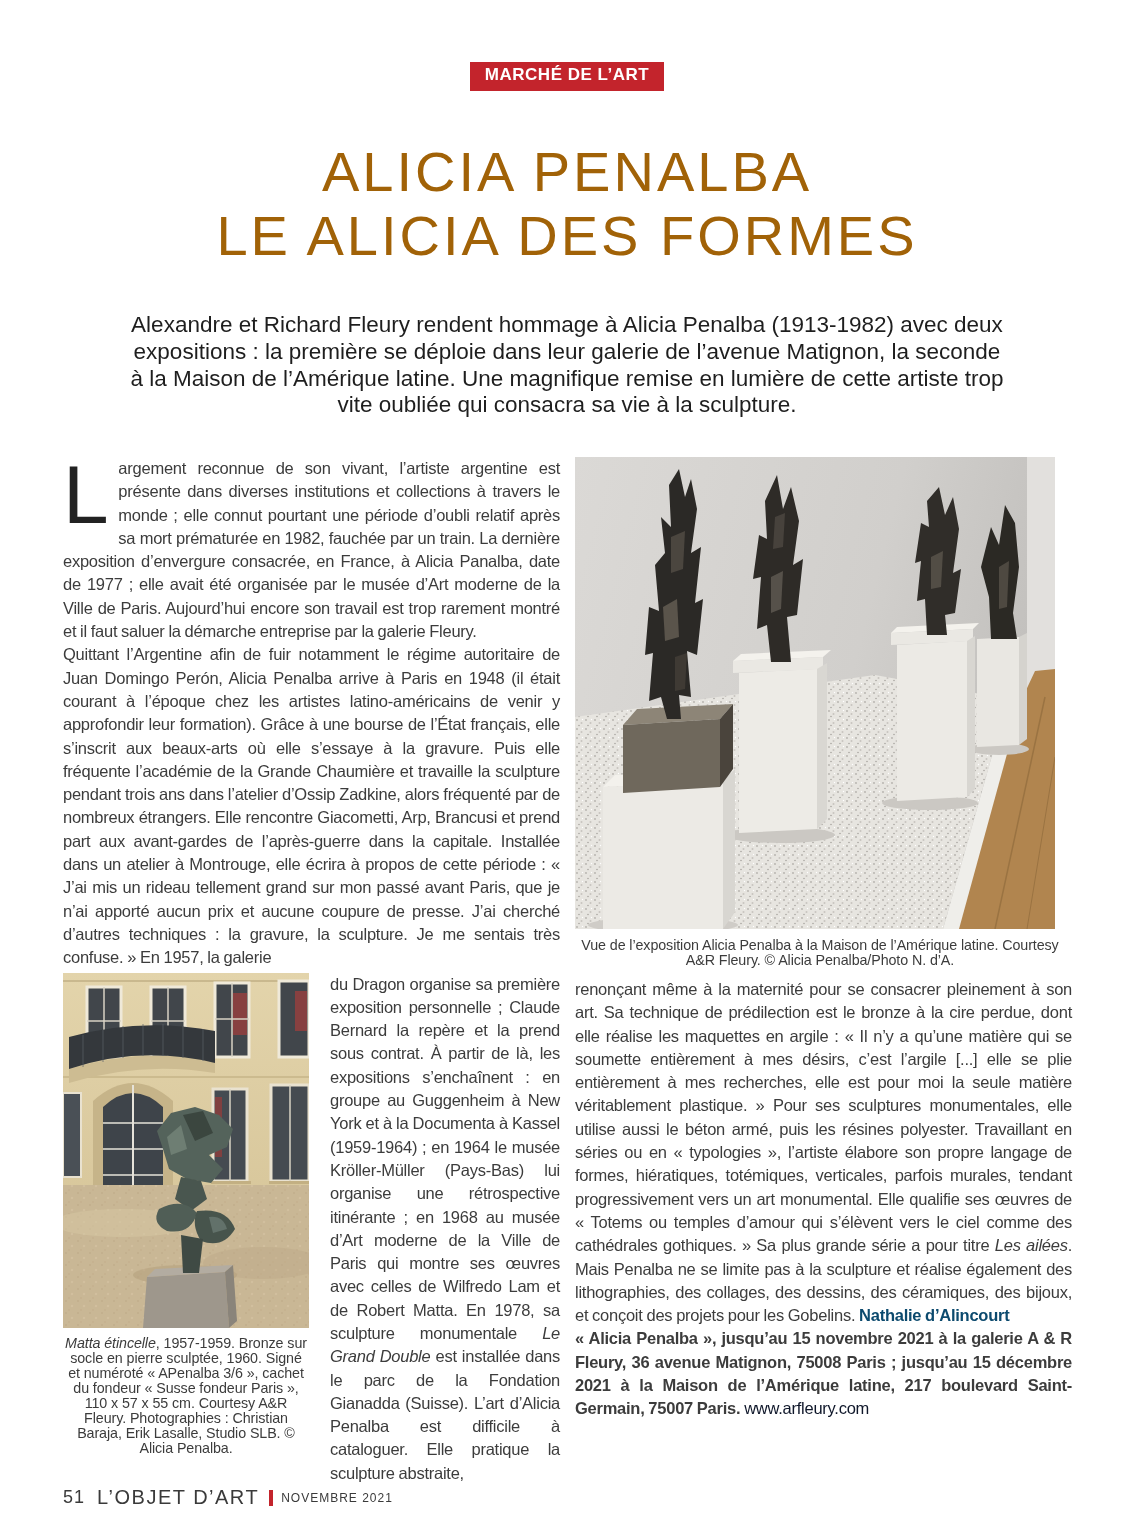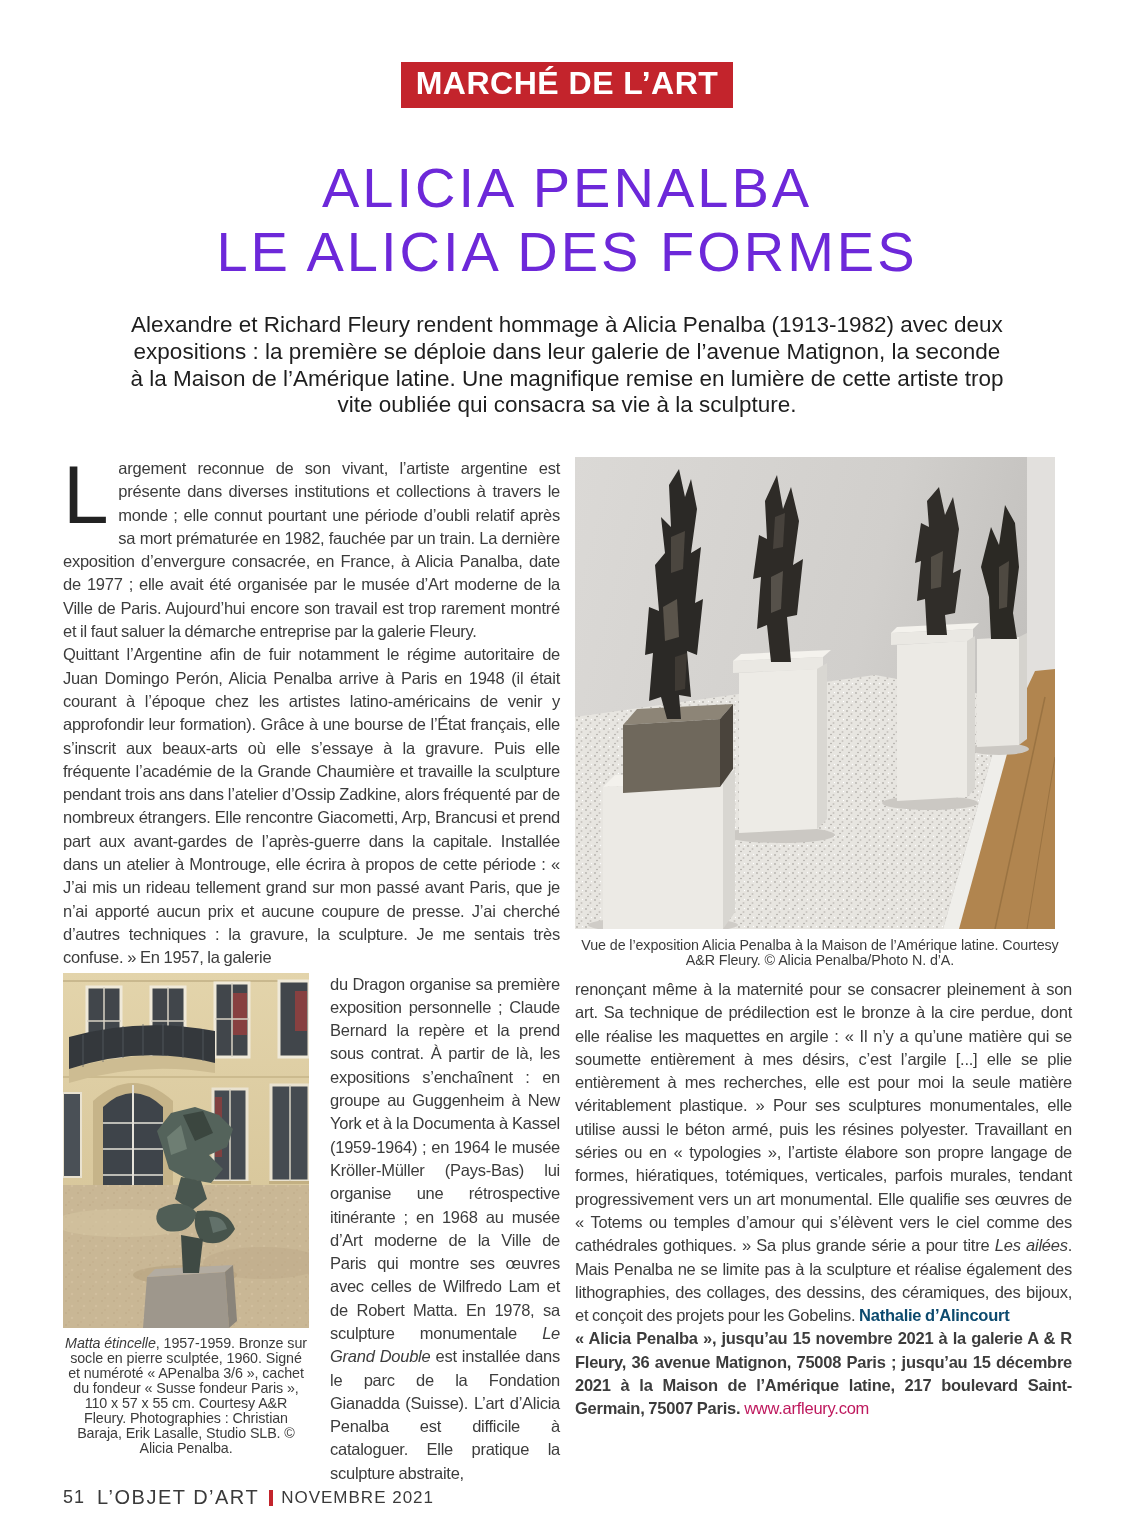--- a/index.html
+++ b/index.html
@@ -3,25 +3,25 @@
 <meta charset="utf-8">
 <style>
   html,body{margin:0;padding:0;background:#ffffff;}
   body{width:1134px;height:1536px;position:relative;overflow:hidden;
        font-family:"Liberation Sans",sans-serif;}
   .page{position:absolute;inset:0;background:#ffffff;}
 
   
   .tag-band{position:absolute;top:62px;left:0;right:0;text-align:center;}
   .tag-band .tag{display:inline-block;background:#c3242c;color:#ffffff;
-      font-weight:700;font-size:32px;letter-spacing:.5px;padding:3px 15px 6px;}
-
-  
-  .title{position:absolute;top:140px;left:0;right:0;margin:16px;text-align:center;
-      font-weight:400;color:#6d28d9;}
+      font-weight:700;font-size:17px;letter-spacing:.5px;padding:3px 15px 6px;}
+
+  
+  .title{position:absolute;top:140px;left:0;right:0;margin:0;text-align:center;
+      font-weight:400;color:#a16207;}
   .title .tl{display:block;font-size:56px;line-height:64px;letter-spacing:3px;}
 
   
   .intro{position:absolute;top:312px;left:127px;width:880px;margin:0;
       text-align:center;font-size:22.5px;line-height:26.8px;color:#1e1e1e;}
 
   
   .left-col{position:absolute;left:63px;top:457px;width:497px;}
   .right-col{position:absolute;left:575px;top:457px;width:497px;}
   .body-p{font-size:16.5px;line-height:23.3px;color:#3c3c3c;text-align:justify;
@@ -31,29 +31,29 @@
   .media-row{display:flex;margin-top:3px;}
   .photo-stack{margin:0;flex:0 0 246px;width:246px;}
   .photo-stack svg,.right-col svg{display:block;}
   .caption{font-size:14.3px;line-height:15px;color:#3c3c3c;margin-top:8px;
       text-align:center;letter-spacing:-0.1px;}
   .narrow-text{margin-left:21px;width:230px;}
   .right-col .caption{width:490px;margin-top:9px;margin-bottom:10px;}
   .rc{margin-top:0;}
   .info{margin-top:0;font-weight:700;}
   b{font-weight:700;color:#0c4a6e;}
-  .weblink{color:#be185d;text-decoration:none;font-weight:400;cursor:pointer;}
+  .weblink{color:#0f172a;text-decoration:none;font-weight:400;cursor:pointer;}
 
   
   .footer{position:absolute;left:63px;top:1486px;display:flex;align-items:center;
       color:#3a3a3a;}
   .pgnum{font-size:18px;letter-spacing:1px;}
   .mag{font-size:20px;letter-spacing:1.5px;margin-left:12px;}
   .sep{width:4px;height:16px;background:#c3242c;display:inline-block;margin:0 8px 0 10px;}
-  .issue{font-size:17px;letter-spacing:1px;}
+  .issue{font-size:12px;letter-spacing:1px;}
 </style>
 </head>
 <body>
 
 <div class="page">
 
   <div class="tag-band">
     <span class="tag">MARCHÉ DE L’ART</span>
   </div>
 

